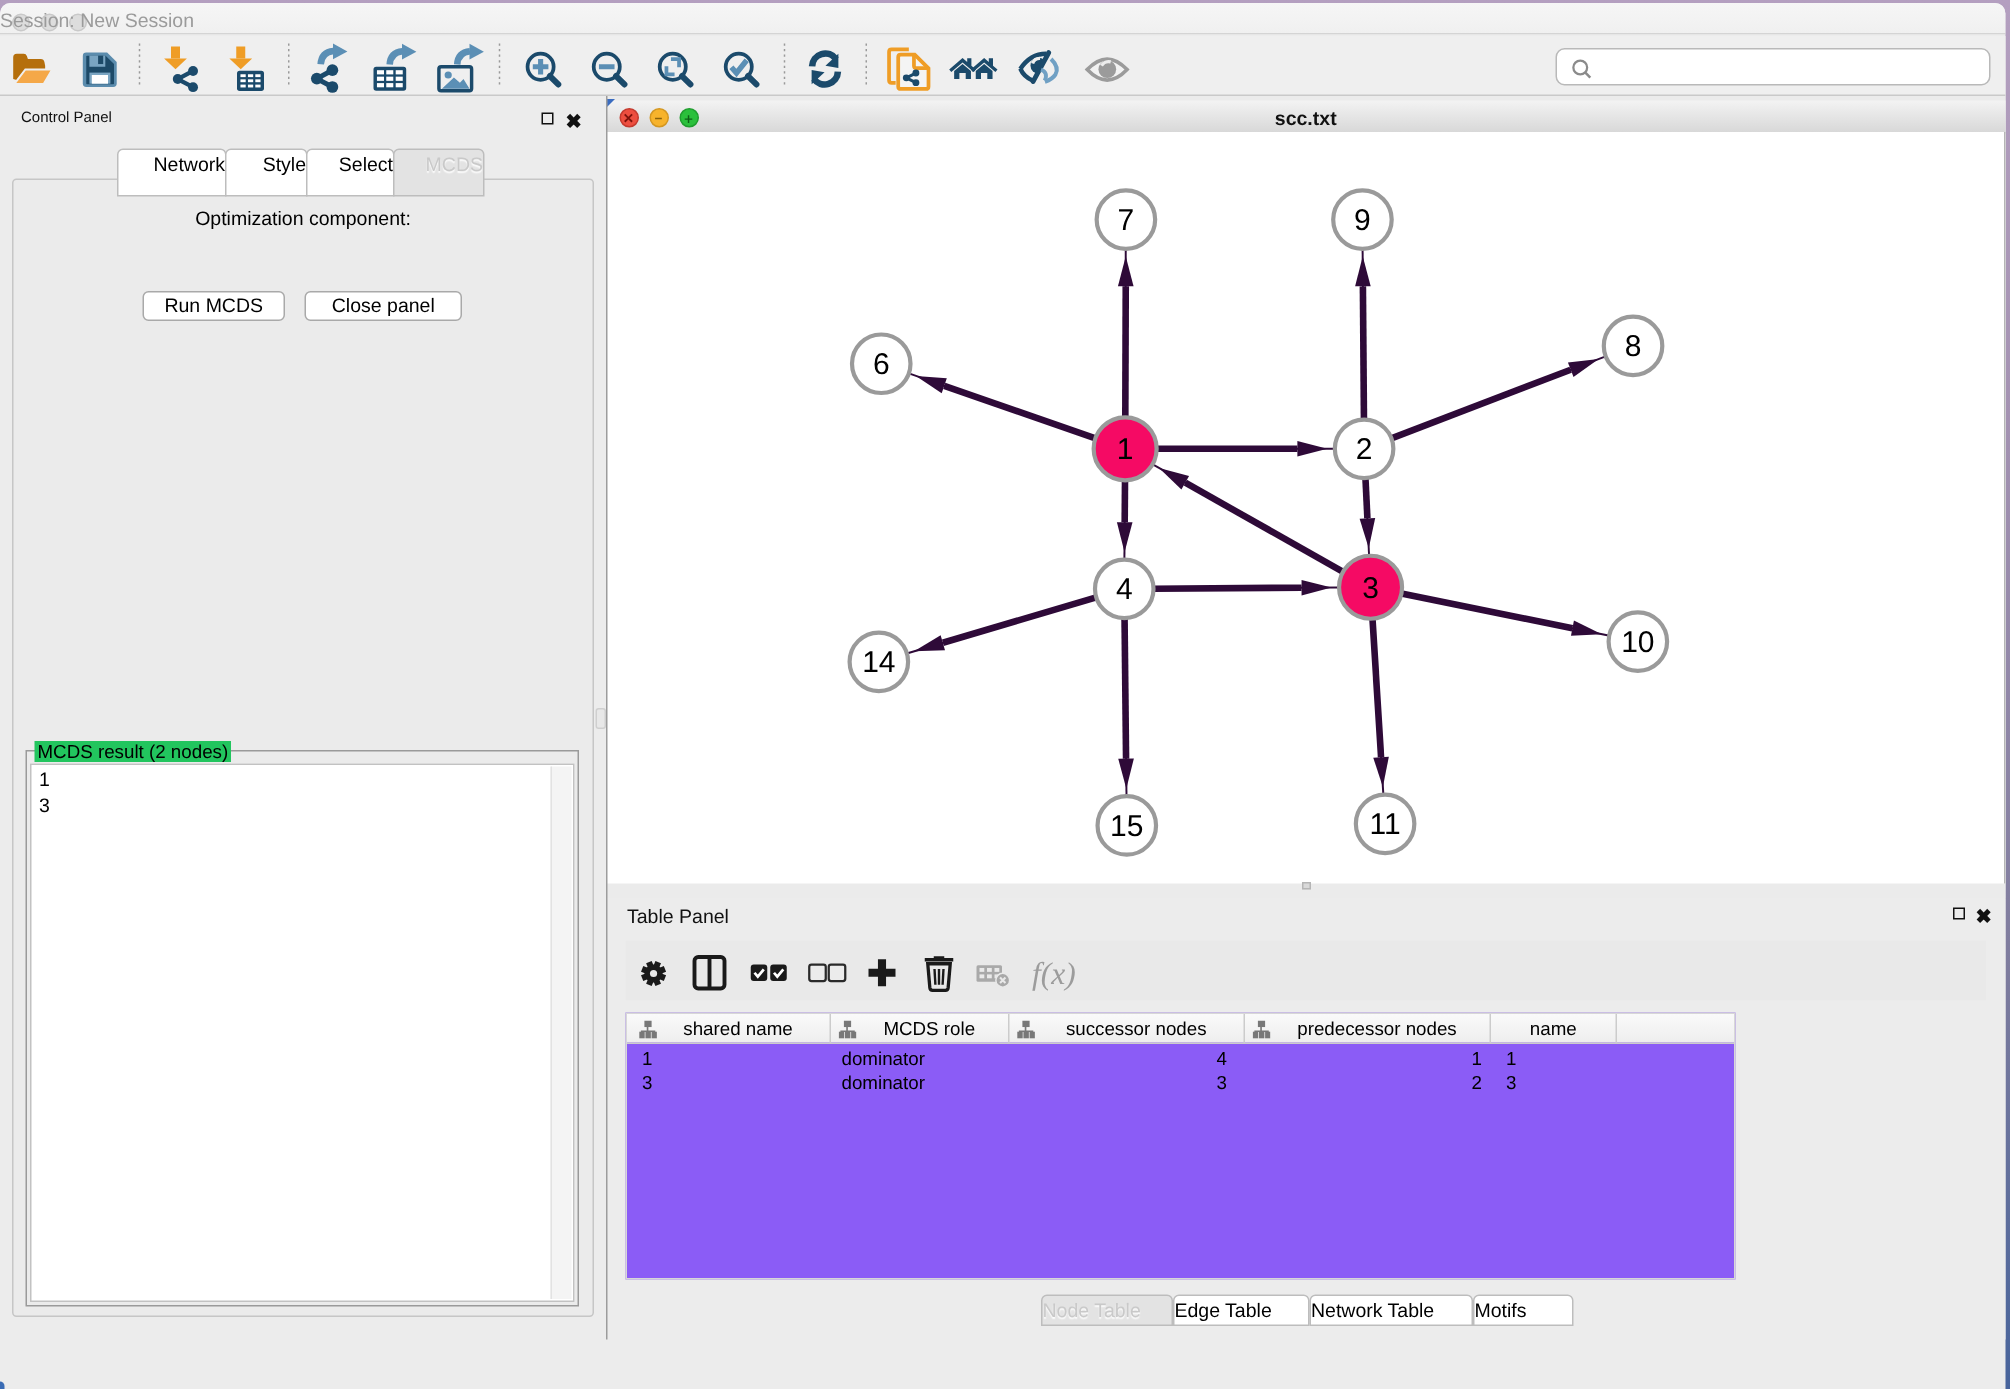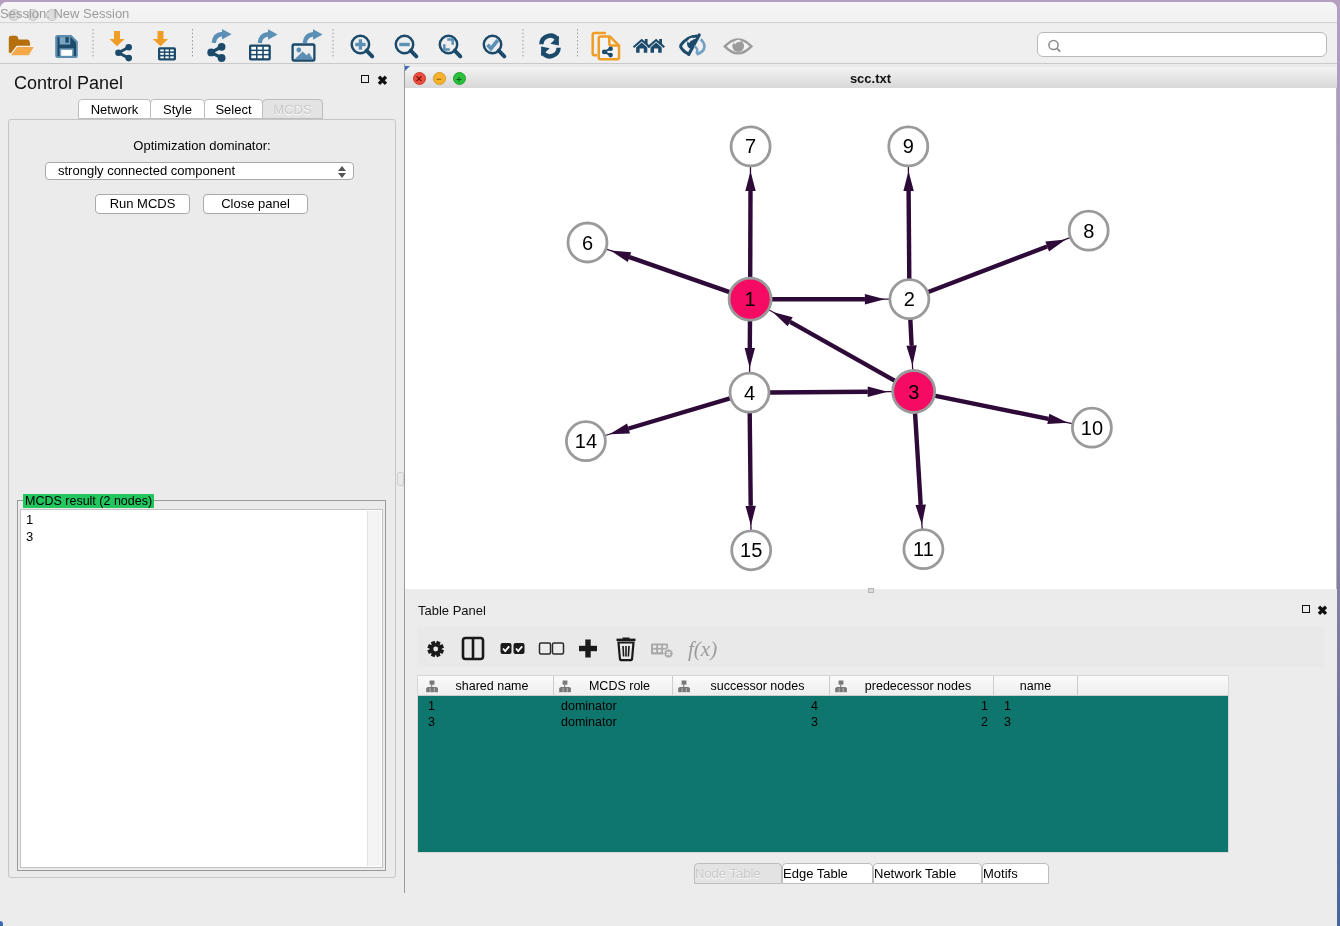--- a/index.html
+++ b/index.html
@@ -7,24 +7,24 @@
 #win{position:absolute;left:0;top:2px;width:1337px;height:924px;background:#ececec;border-radius:7px 7px 0 0}
 
 #titlebar{position:absolute;left:0;top:0;width:1337px;height:21px;background:linear-gradient(#f6f6f6,#f0f0f0);border-bottom:1px solid #d4d4d4;border-radius:7px 7px 0 0}
 .tl{position:absolute;top:7px;width:12px;height:12px;border-radius:50%;background:#dddddd;border:1px solid #c9c9c9}
 #apptitle{position:absolute;left:0;right:0;top:4px;text-align:left;font-size:13px;color:#9b9b9b}
 
 #toolbar{position:absolute;left:0;top:22px;width:1337px;height:40px;background:#efefef;border-bottom:1px solid #c9c9c9}
 #searchbox{position:absolute;left:1037px;top:8px;width:290px;height:25px;background:#fff;border:1px solid #b9b9b9;border-radius:6px}
 
 #ctrlpanel{position:absolute;left:0;top:62px;width:403px;height:829px;background:#ececec}
-#ctrlhead{position:absolute;left:14px;top:9px;font-size:18px;color:#111}
+#ctrlhead{position:absolute;left:14px;top:9px;font-size:10px;color:#111}
 .wicon{position:absolute;font-size:13px;color:#111}
 #cp-tabzone{position:absolute;left:8px;top:55px;width:388px;height:759px;border:1px solid #c6c6c6;border-radius:3px;background:#ebebeb}
-.tab{position:absolute;top:-21px;height:20px;border:1px solid #bdbdbd;background:#fff;font-size:13px;color:#000;text-align:center;line-height:20px;border-radius:4px 4px 0 0}
+.tab{position:absolute;top:-21px;height:32px;border:1px solid #bdbdbd;background:#fff;font-size:13px;color:#000;text-align:right;line-height:20px;border-radius:4px 4px 0 0}
 .tabsel,.btab.tabsel{background:#e3e3e3;color:#c9c9c9;text-shadow:0 1px 1px #fff}
 #optlabel{position:absolute;left:0;width:100%;top:18px;text-align:center;font-size:13px;color:#000}
 #selbox{position:absolute;left:36px;top:42px;width:309px;height:18px;background:#fff;border:1px solid #a9a9a9;border-radius:4px;font-size:13px;line-height:16px;padding-left:12px;color:#000}
 .btn{position:absolute;top:74px;height:20px;background:#fff;border:1px solid #a9a9a9;border-radius:4px;font-size:13px;text-align:center;line-height:18px;color:#000}
 #fieldset{position:absolute;left:8px;top:380px;width:369px;height:371px;border:1px solid #9a9a9a}
 #fslegend{position:absolute;left:5px;top:-7px;background:#22c55e;font-size:12.5px;padding:0 2px;color:#000}
 #fswhite{position:absolute;left:2px;top:8px;right:2px;bottom:2px;background:#fff;border:1px solid #c2c2c2}
 #fsscroll{position:absolute;right:1px;top:1px;width:14px;bottom:1px;background:#f4f4f4;border-left:1px solid #e2e2e2}
 #fstext{position:absolute;left:5px;top:2px;font-size:13px;line-height:16.5px;color:#000}
 
@@ -34,21 +34,21 @@
 #netwin{position:absolute;left:404px;top:62px;width:933px;height:535px;background:#ebebeb}
 #nettitle{position:absolute;left:0;top:3px;width:100%;height:22px;background:linear-gradient(#f3f3f3,#d8d8d8);border-bottom:1px solid #aaa}
 #netname{position:absolute;left:0;right:0;top:4px;text-align:center;font-size:13px;font-weight:bold;color:#111}
 .mac{position:absolute;top:4.5px;width:13px;height:13px;border-radius:50%;text-align:center;font-size:9px;font-weight:bold;line-height:13px}
 #canvas{position:absolute;left:0;top:24px;width:933px;height:501px;background:#fff;border-right:1px solid #b5b5b5}
 #netgrip{position:absolute;left:464px;top:524px;width:6px;height:5px;background:#d9d9d9;border:1px solid #b5b5b5}
 
 #tablepanel{position:absolute;left:404px;top:597px;width:933px;height:294px;background:#ececec}
 #tphead{position:absolute;left:14px;top:4px;font-size:13px;color:#111}
 #tptoolbar{position:absolute;left:13px;top:28px;width:907px;height:40px;background:#e9e9e9}
-#tptable{position:absolute;left:13px;top:76px;width:812px;height:178px;background:#0f766e;border:1px solid #d7d7d7}
+#tptable{position:absolute;left:13px;top:76px;width:740px;height:178px;background:#8b5cf6;border:1px solid #d7d7d7}
 #thead{position:absolute;left:0;top:0;width:100%;height:20px;background:linear-gradient(#fafafa,#eee);border-bottom:1px solid #ccc}
 .th{position:absolute;top:0;height:20px;border-right:1px solid #ccc;font-size:12.5px;text-align:center;line-height:20px;color:#000;padding-left:13px}
 .td{position:absolute;font-size:12.5px;color:#000;height:16px;line-height:16px}
 #tptabs{position:absolute;left:0;top:259px;width:100%;height:32px}
 .btab{position:absolute;top:5px;height:21px;border:1px solid #bdbdbd;background:#fff;font-size:13px;color:#000;text-align:left;line-height:20px;border-radius:4px 4px 0 0}
 
 #statusbar{position:absolute;left:0;top:889px;width:1337px;height:33px;background:#ececec;border-top:1px solid #c6c6c6}
 #listbtn{position:absolute;left:10px;top:10px;width:29px;height:21px;background:#fdfdfd;border:1px solid #b3b3b3}
 #membtn{position:absolute;left:1254px;top:8px;width:74px;height:23px;background:#f9f9f9;border:1px solid #b3b3b3;font-size:12px;color:#000}
 </style></head>
@@ -168,25 +168,21 @@
     </div>
   <div id="ctrlpanel">
     <div id="ctrlhead">Control Panel</div>
     <div style="position:absolute;left:361px;top:11px;width:8px;height:8px;border:1.5px solid #111"></div>
     <div class="wicon" style="left:377px;top:9px;font-weight:bold">✖</div>
     <div id="cp-tabzone">
       <div class="tab" style="left:69px;width:73px">Network</div>
       <div class="tab" style="left:141px;width:55px">Style</div>
       <div class="tab" style="left:195px;width:59px">Select</div>
       <div class="tab tabsel" style="left:253px;width:61px">MCDS</div>
-      <div id="optlabel">Optimization dominator:</div>
-      <div id="selbox">strongly connected component<svg style="position:absolute;right:6px;top:2px" width="10" height="15">
-            <polygon points="5,1 9,6 1,6" fill="#555"></polygon>
-            <polygon points="5,13 9,8 1,8" fill="#555"></polygon>
-          </svg></div>
+      <div id="optlabel">Optimization component:</div>
       <div class="btn" style="left:86px;width:95px">Run MCDS</div>
       <div class="btn" style="left:194px;width:105px">Close panel</div>
       <div id="fieldset">
         <div id="fslegend">MCDS result (2 nodes)</div>
         <div id="fswhite">
           <div id="fstext">1<br>3</div>
           <div id="fsscroll"></div>
         </div>
       </div>
     </div>

